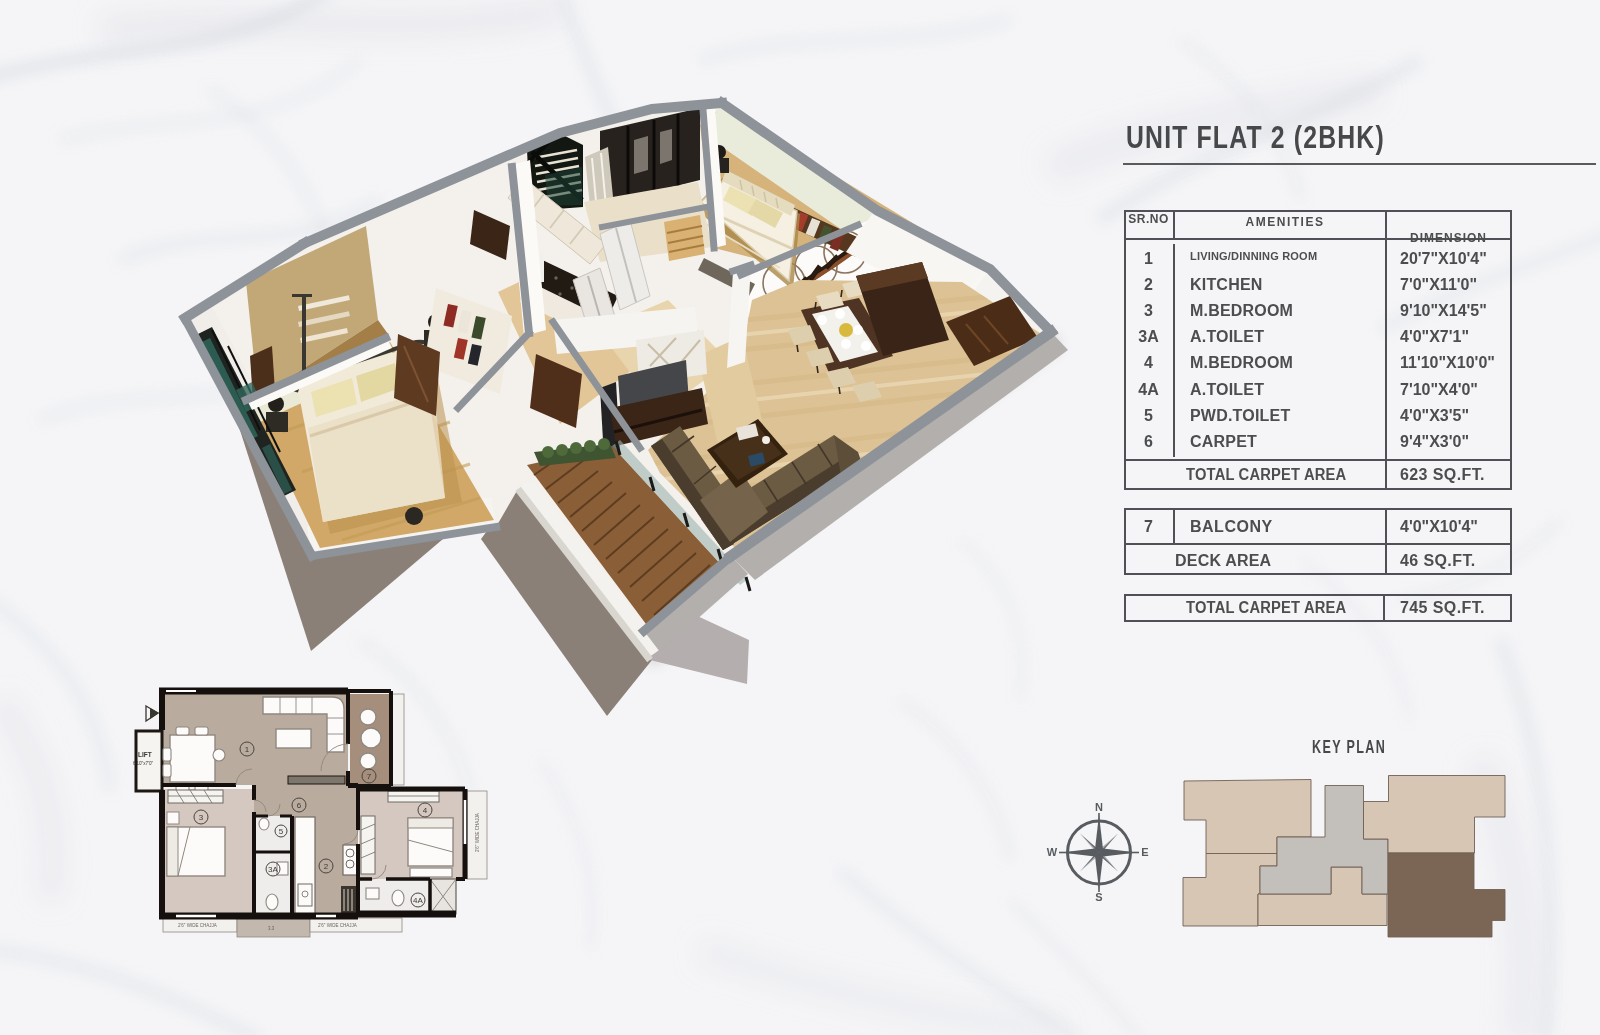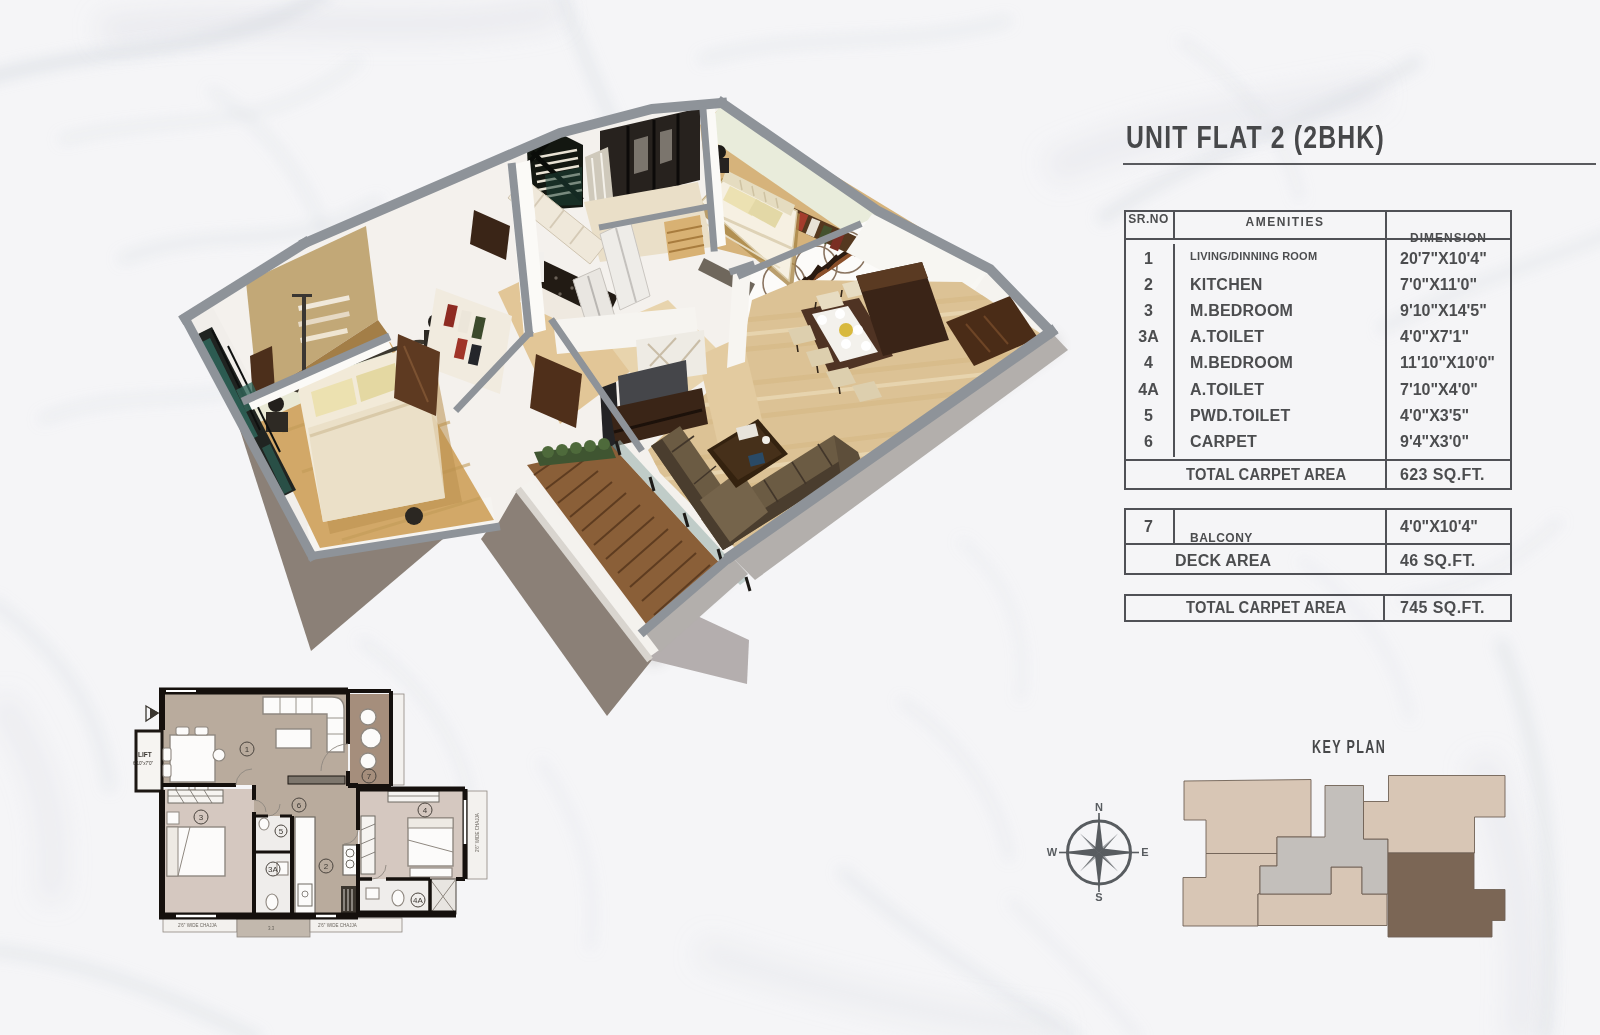--- a/index.html
+++ b/index.html
@@ -784,21 +784,21 @@
   <div style="position:absolute;left:261px;top:251px;width:0;height:29px;border-left:2px solid #505156;"></div>
   <div style="position:absolute;left:62px;top:256px;font-size:16px;letter-spacing:0.2px;transform:scaleX(0.92);transform-origin:0 0;">TOTAL CARPET AREA</div>
   <div style="position:absolute;left:276px;top:256px;font-size:16px;letter-spacing:0.4px;">623 SQ.FT.</div>
 </div>
 
 <div class="abs" style="left:1124px;top:508px;width:388px;color:#4c4d4f;font-weight:bold;">
   <div style="position:absolute;left:0;top:0;width:388px;height:37px;border:2px solid #505156;box-sizing:border-box;"></div>
   <div style="position:absolute;left:49px;top:0;width:0;height:37px;border-left:2px solid #505156;"></div>
   <div style="position:absolute;left:261px;top:0;width:0;height:67px;border-left:2px solid #505156;"></div>
   <div style="position:absolute;left:0;top:10px;width:49px;text-align:center;font-size:16px;">7</div>
-  <div style="position:absolute;left:66px;top:10px;font-size:12px;letter-spacing:0.5px;margin-top:13px;">BALCONY</div>
+  <div style="position:absolute;left:66px;top:10px;font-size:16px;letter-spacing:0.5px;">BALCONY</div>
   <div style="position:absolute;left:276px;top:10px;font-size:16px;">4'0"X10'4"</div>
   <div style="position:absolute;left:0;top:37px;width:388px;height:30px;border:2px solid #505156;border-top:none;box-sizing:border-box;"></div>
   <div style="position:absolute;left:51px;top:44px;font-size:16px;letter-spacing:0.2px;">DECK AREA</div>
   <div style="position:absolute;left:276px;top:44px;font-size:16px;letter-spacing:0.4px;">46 SQ.FT.</div>
 </div>
 
 <div class="abs" style="left:1124px;top:594px;width:388px;color:#4c4d4f;font-weight:bold;">
   <div style="position:absolute;left:0;top:0;width:388px;height:28px;border:2px solid #505156;box-sizing:border-box;"></div>
   <div style="position:absolute;left:259px;top:0;width:0;height:28px;border-left:2px solid #505156;"></div>
   <div style="position:absolute;left:62px;top:5px;font-size:16px;letter-spacing:0.2px;transform:scaleX(0.92);transform-origin:0 0;">TOTAL CARPET AREA</div>

